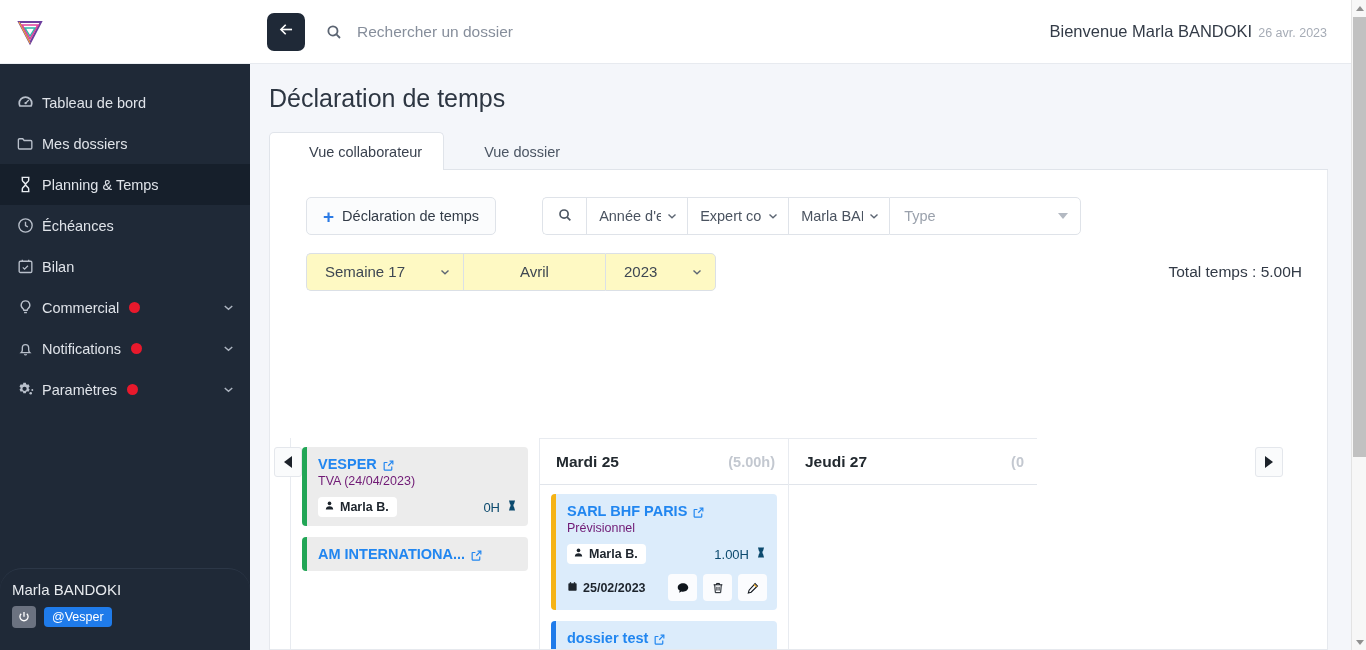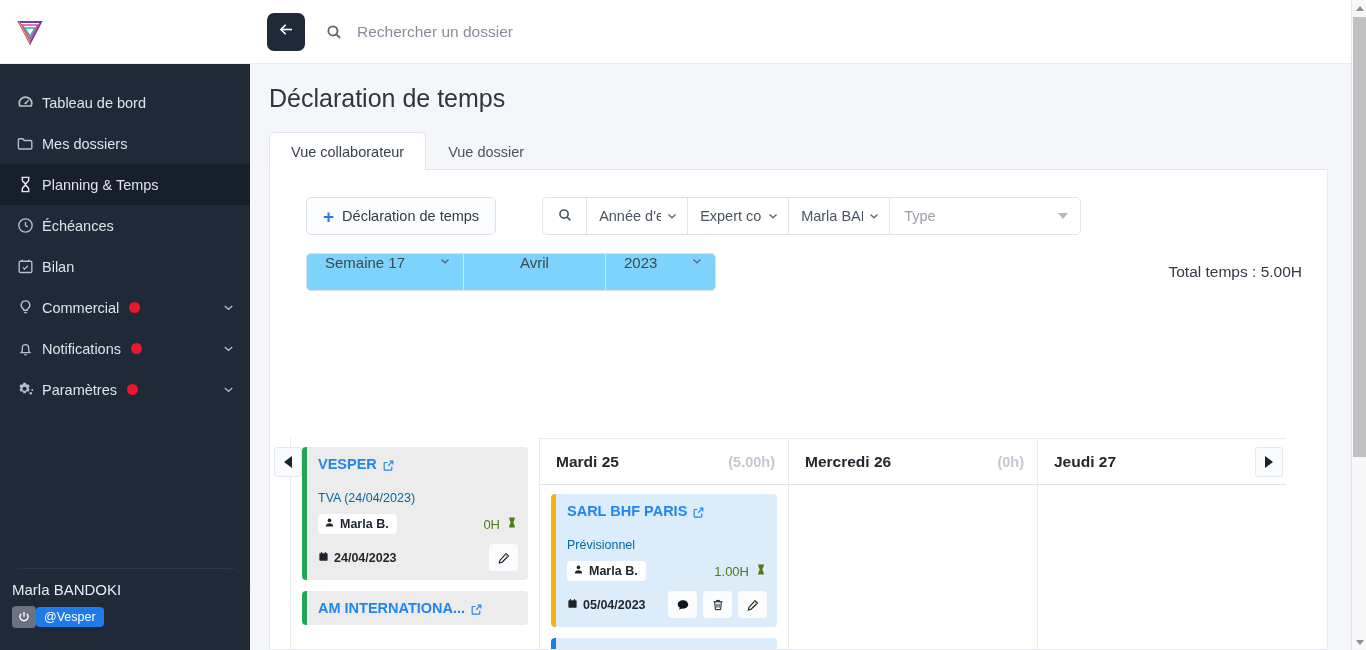--- a/index.html
+++ b/index.html
@@ -86,21 +86,21 @@
     background: #e8192c; margin-left: 10px; flex: 0 0 11px;
   }
   .nav-caret { margin-left: auto; color: #aeb6c2; display:flex; }
   .sidebar-footer {
     flex: 0 0 auto; height: 82px;
     border-top: 1px solid #2c3747;
     padding: 12px 0 0 12px;
     border-radius: 22px;
   }
   .sf-name { color: #e7eaee; font-size: 15px; margin-bottom: 8px; }
-  .sf-row { display: flex; align-items: center; gap: 0; }
+  .sf-row { display: flex; align-items: center; gap: 8px; }
   .sf-power {
     width: 24px; height: 22px; border-radius: 4px;
     background: #6b7280; color: #fff;
     display: flex; align-items: center; justify-content: center;
   }
   .sf-tag {
     background: #1f7bea; color: #fff;
     font-size: 12.5px; padding: 3px 8px; border-radius: 4px;
   }
 
@@ -148,21 +148,21 @@
     font-size: 25px; color: #2d3642; font-weight: 400;
     margin: 20px 0 0 19px;
   }
   .tabs {
     margin: 18px 0 0 19px;
     display: flex; align-items: flex-end;
     border-bottom: 1px solid #e0e4ea;
     width: 1059px;
   }
   .tab {
-    padding: 11px 21px 10px 21px;
+    padding: 11px 21px 10px 39px;
     font-size: 14.5px; color: #4b5563;
     cursor: pointer; border: 1px solid transparent;
     border-bottom: none; position: relative; top: 1px;
     border-radius: 5px 5px 0 0;
   }
   .tab.active {
     background: #fff; border-color: #e0e4ea;
     color: #3a424f;
   }
 
@@ -221,22 +221,22 @@
     border-top: 6px solid #b3b9c2;
   }
 
   
   .week-row {
     display: flex; align-items: center;
     padding: 35px 0 0 36px; height: 38px;
   }
   .wk-cell {
     height: 38px; border: 1px solid #dbe0e6; border-right: none;
-    background: #7dd3fc; font-size: 15px; color: #3e4752;
-    display: flex; align-items: flex-start;
+    background: #fef9c3; font-size: 15px; color: #3e4752;
+    display: flex; align-items: center;
   }
   .wk-cell:first-child { border-radius: 5px 0 0 5px; }
   .wk-week { width: 157px; padding: 0 11px 0 18px; justify-content: space-between; }
   .wk-month { width: 142px; justify-content: center; }
   .wk-year {
     width: 111px; padding: 0 11px 0 18px;
     justify-content: space-between;
     border-right: 1px solid #dbe0e6; border-radius: 0 5px 5px 0;
   }
   .total-temps {
@@ -275,32 +275,32 @@
     margin-bottom: 11px;
     padding: 9px 10px 9px 11px;
     border-left-width: 5px; border-left-style: solid;
     position: relative;
   }
   .card-title {
     font-size: 14.5px; font-weight: bold; color: #2186f0;
     display: flex; align-items: flex-end; gap: 5px;
     white-space: nowrap; overflow: hidden;
   }
-  .card-sub { font-size: 12.5px; color: #0369a1; margin-top: 19px; }
+  .card-sub { font-size: 12.5px; color: #701a75; margin-top: 2px; }
   .card-mid {
     margin-top: 9px; display: flex; align-items: center;
   }
   .chip-user {
     background: #fff; border-radius: 4px;
     padding: 3px 8px 3px 6px;
     font-size: 12.5px; font-weight: bold; color: #1d242c;
     display: flex; align-items: center; gap: 5px;
   }
   .card-hours {
-    margin-left: auto; font-size: 13px; color: #4d7c0f;
+    margin-left: auto; font-size: 13px; color: #0c4a6e;
     display: flex; align-items: center; gap: 6px;
   }
   .card-bot {
     margin-top: 10px; display: flex; align-items: center;
   }
   .card-date {
     font-size: 12.5px; font-weight: bold; color: #1d242c;
     display: flex; align-items: center; gap: 5px;
   }
   .card-actions { margin-left: auto; display: flex; gap: 6px; }
@@ -468,20 +468,24 @@
         </svg>
       </span>
     </div>
     <span class="top-search-ico">
       <svg width="18" height="18" viewBox="0 0 24 24" fill="none" stroke="currentColor" stroke-width="2.4">
         <circle cx="10.6" cy="10.6" r="6.1"></circle>
           <path d="M15.2 15.2 20 20"></path>
       </svg>
     </span>
     <input class="top-search-input" value="" placeholder="Rechercher un dossier" style="">
+    <div class="welcome">
+      <span class="welcome-name">Bienvenue Marla BANDOKI</span>
+      <span class="welcome-date">26 avr. 2023</span>
+    </div>
   </header>
 
   <main class="main">
     <h1 class="page-title">Déclaration de temps</h1>
 
     <div class="tabs">
       <div class="tab active">
         <span>Vue collaborateur</span>
       </div>
       <div class="tab">
@@ -590,40 +594,20 @@
                   </span>
                   <span class="card-hours">
                     <span>0H</span>
                     <span>
                       <svg width="12" height="13" viewBox="0 0 24 24" fill="currentColor">
                           <path d="M6 2h12v2h-1v2.2c0 2.2-2.2 3.4-2.2 5.8S17 15.6 17 17.8V20h1v2H6v-2h1v-2.2c0-2.2 2.2-3.4 2.2-5.8S7 8.4 7 6.2V4H6z"></path>
                         </svg>
                     </span>
                   </span>
                 </div>
-                <div class="card-bot">
-                  <span class="card-date">
-                    <span>
-                      <svg width="11" height="11" viewBox="0 0 24 24" fill="currentColor">
-                          <rect x="3" y="5" width="18" height="16" rx="1.6"></rect>
-                          <rect x="6.5" y="2" width="2.4" height="4.4" rx="1"></rect>
-                          <rect x="15.1" y="2" width="2.4" height="4.4" rx="1"></rect>
-                        </svg>
-                    </span>
-                    <span>24/04/2023</span>
-                  </span>
-                  <span class="card-actions">
-                    <span class="act-btn">
-                      <svg width="14" height="14" viewBox="0 0 24 24" fill="none" stroke="#10161d" stroke-width="1.9">
-                          <path d="M15.6 4.4 19.6 8.4 8.8 19.2 4 20.5l1.3-4.8z"></path>
-                          <path d="M14 6 18 10" stroke="#f0a81a"></path>
-                        </svg>
-                    </span>
-                  </span>
-                </div>
               </div>
 
               <div class="card" style="background:#ececec;border-left-color:#22a656;">
                 <div class="card-title">
                   <span>AM INTERNATIONA...</span>
                   <span class="ext-ico">
                     <svg width="13" height="13" viewBox="0 0 24 24" fill="none" stroke="currentColor" stroke-width="2.2">
                       <path d="M14 4h6v6"></path>
                         <path d="M20 4 11.5 12.5"></path>
                         <path d="M18 14v5.5a.9.9 0 0 1-.9.9H4.9a.9.9 0 0 1-.9-.9V7.4a.9.9 0 0 1 .9-.9H10"></path>
@@ -676,21 +660,21 @@
                 </div>
                 <div class="card-bot">
                   <span class="card-date">
                     <span>
                       <svg width="11" height="11" viewBox="0 0 24 24" fill="currentColor">
                           <rect x="3" y="5" width="18" height="16" rx="1.6"></rect>
                           <rect x="6.5" y="2" width="2.4" height="4.4" rx="1"></rect>
                           <rect x="15.1" y="2" width="2.4" height="4.4" rx="1"></rect>
                         </svg>
                     </span>
-                    <span>05/04/2023</span>
+                    <span>25/02/2023</span>
                   </span>
                   <span class="card-actions">
                     <span class="act-btn">
                       <svg width="14" height="14" viewBox="0 0 24 24" fill="#10161d">
                           <path d="M12 4C7 4 3 7.1 3 11c0 2.2 1.3 4.1 3.3 5.4L5.4 20l4-2c.8.2 1.7.3 2.6.3 5 0 9-3.1 9-7s-4-7.3-9-7.3z"></path>
                         </svg>
                     </span>
                     <span class="act-btn">
                       <svg width="14" height="14" viewBox="0 0 24 24" fill="none" stroke="#10161d" stroke-width="1.7">
                           <path d="M4.5 6.5h15"></path>
@@ -719,27 +703,20 @@
                         <path d="M18 14v5.5a.9.9 0 0 1-.9.9H4.9a.9.9 0 0 1-.9-.9V7.4a.9.9 0 0 1 .9-.9H10"></path>
                     </svg>
                   </span>
                 </div>
 
               </div>
 
             </div>
           </div>
 
-          <div class="col">
-            <div class="col-head">
-              <span class="col-day">Mercredi 26</span>
-              <span class="col-hours">(0h)</span>
-            </div>
-            <div class="col-body"></div>
-          </div>
 
           <div class="col">
             <div class="col-head">
               <span class="col-day">Jeudi 27</span>
               <span class="col-hours">(0</span>
             </div>
             <div class="col-body"></div>
           </div>
 
         </div>

